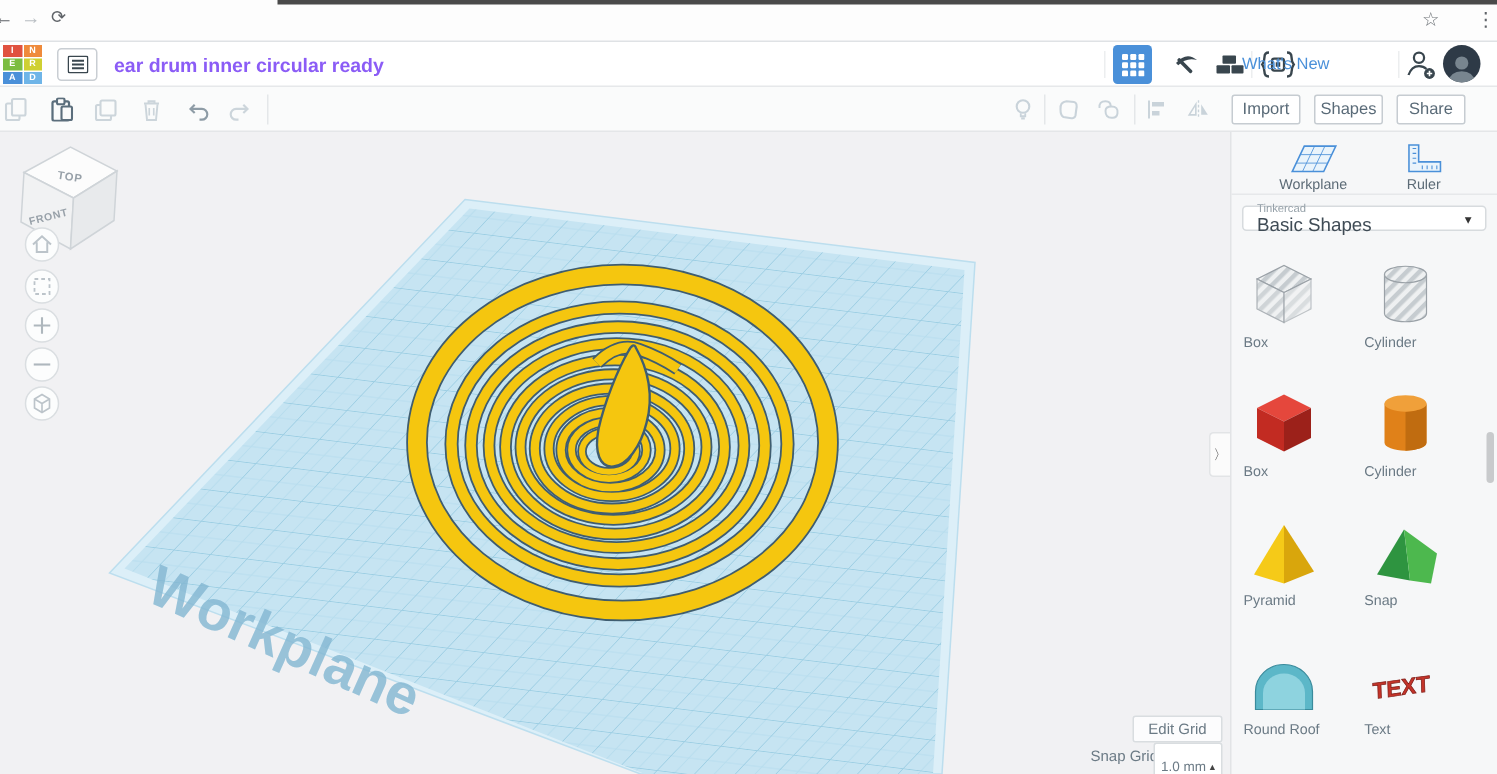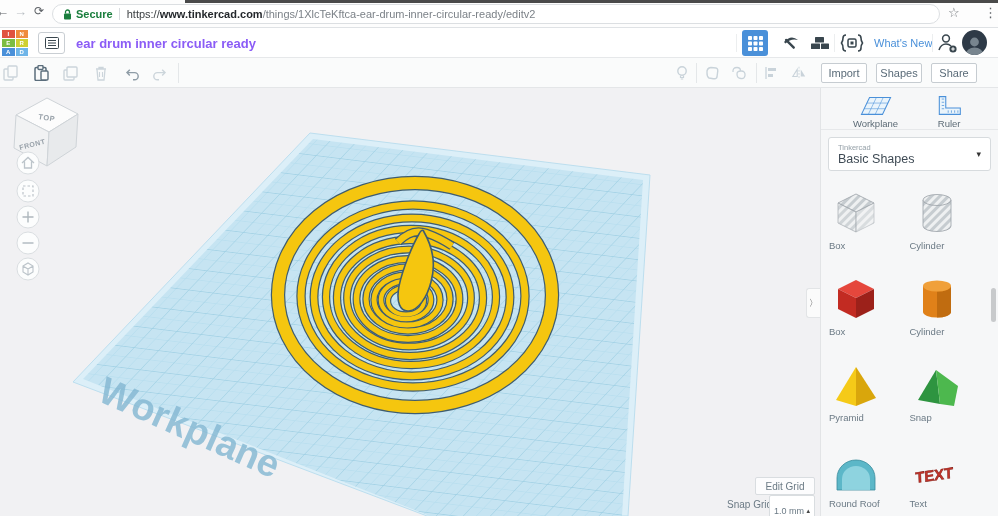--- a/index.html
+++ b/index.html
@@ -39,21 +39,21 @@
   .list-btn { position:absolute; left:38px; top:4px; width:27px; height:22px; background:#fff;
     border:1px solid #c9ced3; border-radius:3px; display:flex; align-items:center;
     justify-content:center; cursor:pointer; }
   .design-title { position:absolute; left:76px; top:8px; font-size:13px; font-weight:bold;
     color:#8b5cf6; cursor:pointer; }
   .hdr-sep { position:absolute; top:6px; width:1px; height:18px; background:#eceeef; }
   .grid-btn { position:absolute; left:742px; top:2px; width:26px; height:26px; background:#4a90d9;
     border-radius:3px; display:flex; align-items:center; justify-content:center; cursor:pointer; }
   .hdr-ic { position:absolute; top:3px; width:24px; height:24px; display:flex; align-items:center;
     justify-content:center; cursor:pointer; }
-  .whats-new { position:absolute; left:874px; top:9px; font-size:11px; color:#4a90d9; cursor:pointer; }
+  .whats-new { position:absolute; left:828px; top:9px; font-size:11px; color:#4a90d9; cursor:pointer; }
   .avatar { position:absolute; left:962px; top:2px; width:25px; height:25px; border-radius:50%;
     background:#2e3a47; overflow:hidden; cursor:pointer; display:flex; align-items:flex-end;
     justify-content:center; }
 
   
   .edit-toolbar { position:absolute; top:58px; left:0; width:998px; height:30px; background:#fafbfb;
     border-bottom:1px solid #e4e6e8; }
   .tb-ic { position:absolute; top:7px; width:16px; height:16px; cursor:pointer; }
   .tb-sep { position:absolute; top:5px; width:1px; height:20px; background:#e4e7e9; }
   .tb-btn { position:absolute; top:5px; width:46px; height:20px; background:#fff;
@@ -76,21 +76,21 @@
     justify-content:space-between; padding:0 4px; font-size:9px; color:#6b7a85; cursor:pointer; }
   .snap-select .caret { font-size:7px; color:#444; }
 
   
   .panel { position:relative; width:178px; height:428px; background:#f6f7f8;
     border-left:1px solid #e2e4e6; }
   .panel-top { display:flex; justify-content:center; gap:34px; padding-top:7px; height:42px;
     border-bottom:1px solid #e6e8ea; }
   .ptool { display:flex; flex-direction:column; align-items:center; cursor:pointer; }
   .ptool span { font-size:9.5px; color:#5c6b76; margin-top:2px; }
-  .lib-select { margin:7px 7px 0 7px; height:34px; background:#fff; border:1px solid #d7dbde;
+  .lib-select { margin:7px 7px 0 7px; height:17px; background:#fff; border:1px solid #d7dbde;
     border-radius:3px; display:flex; align-items:center; justify-content:space-between;
     padding:0 9px; cursor:pointer; }
   .lib-brand { font-size:7.5px; color:#95a0a8; }
   .lib-name { font-size:12.5px; color:#3f4b55; }
   .lib-caret { font-size:9px; color:#333; }
   .tiles { display:grid; grid-template-columns:1fr 1fr; row-gap:24px; padding:0 8px; margin-top:18px; }
   .tile { height:62px; display:flex; flex-direction:column; align-items:flex-start;
     justify-content:flex-end; cursor:pointer; }
   .tile span { font-size:9.5px; color:#6b7a85; margin-top:4px; }
   .scroll-thumb { position:absolute; right:2px; top:200px; width:5px; height:34px; background:#c8cacc;
@@ -113,29 +113,20 @@
   </defs>
 </svg>
 
 <div class="screen">
 
   <div class="browser">
     <div class="top-strip"></div>
     <span class="nav-ic nav-back">←</span>
     <span class="nav-ic nav-fwd">→</span>
     <span class="nav-ic nav-reload">⟳</span>
-    <div class="addressbar">
-      <svg width="9" height="11" viewBox="0 0 9 11">
-        <rect x="1" y="4.5" width="7" height="6" rx="1" fill="#1a7e3d"></rect>
-        <path d="M2.5,4.5 V3 a2,2 0 0 1 4,0 V4.5" stroke="#1a7e3d" stroke-width="1.3" fill="none"></path>
-      </svg>
-      <span class="secure-label">Secure</span>
-      <span class="addr-div"></span>
-      <span class="url"><span class="scheme">https://</span><span class="domain">www.tinkercad.com</span><span class="path">/things/1XlcTeKftca-ear-drum-inner-circular-ready/editv2</span></span>
-    </div>
     <span class="nav-ic star-ic">☆</span>
     <span class="nav-ic dots-ic">⋮</span>
   </div>
 
   <div class="tc-header">
     <div class="logo">
       <span class="lg-i">I</span>
       <span class="lg-n">N</span>
       <span class="lg-e">E</span>
       <span class="lg-r">R</span>

